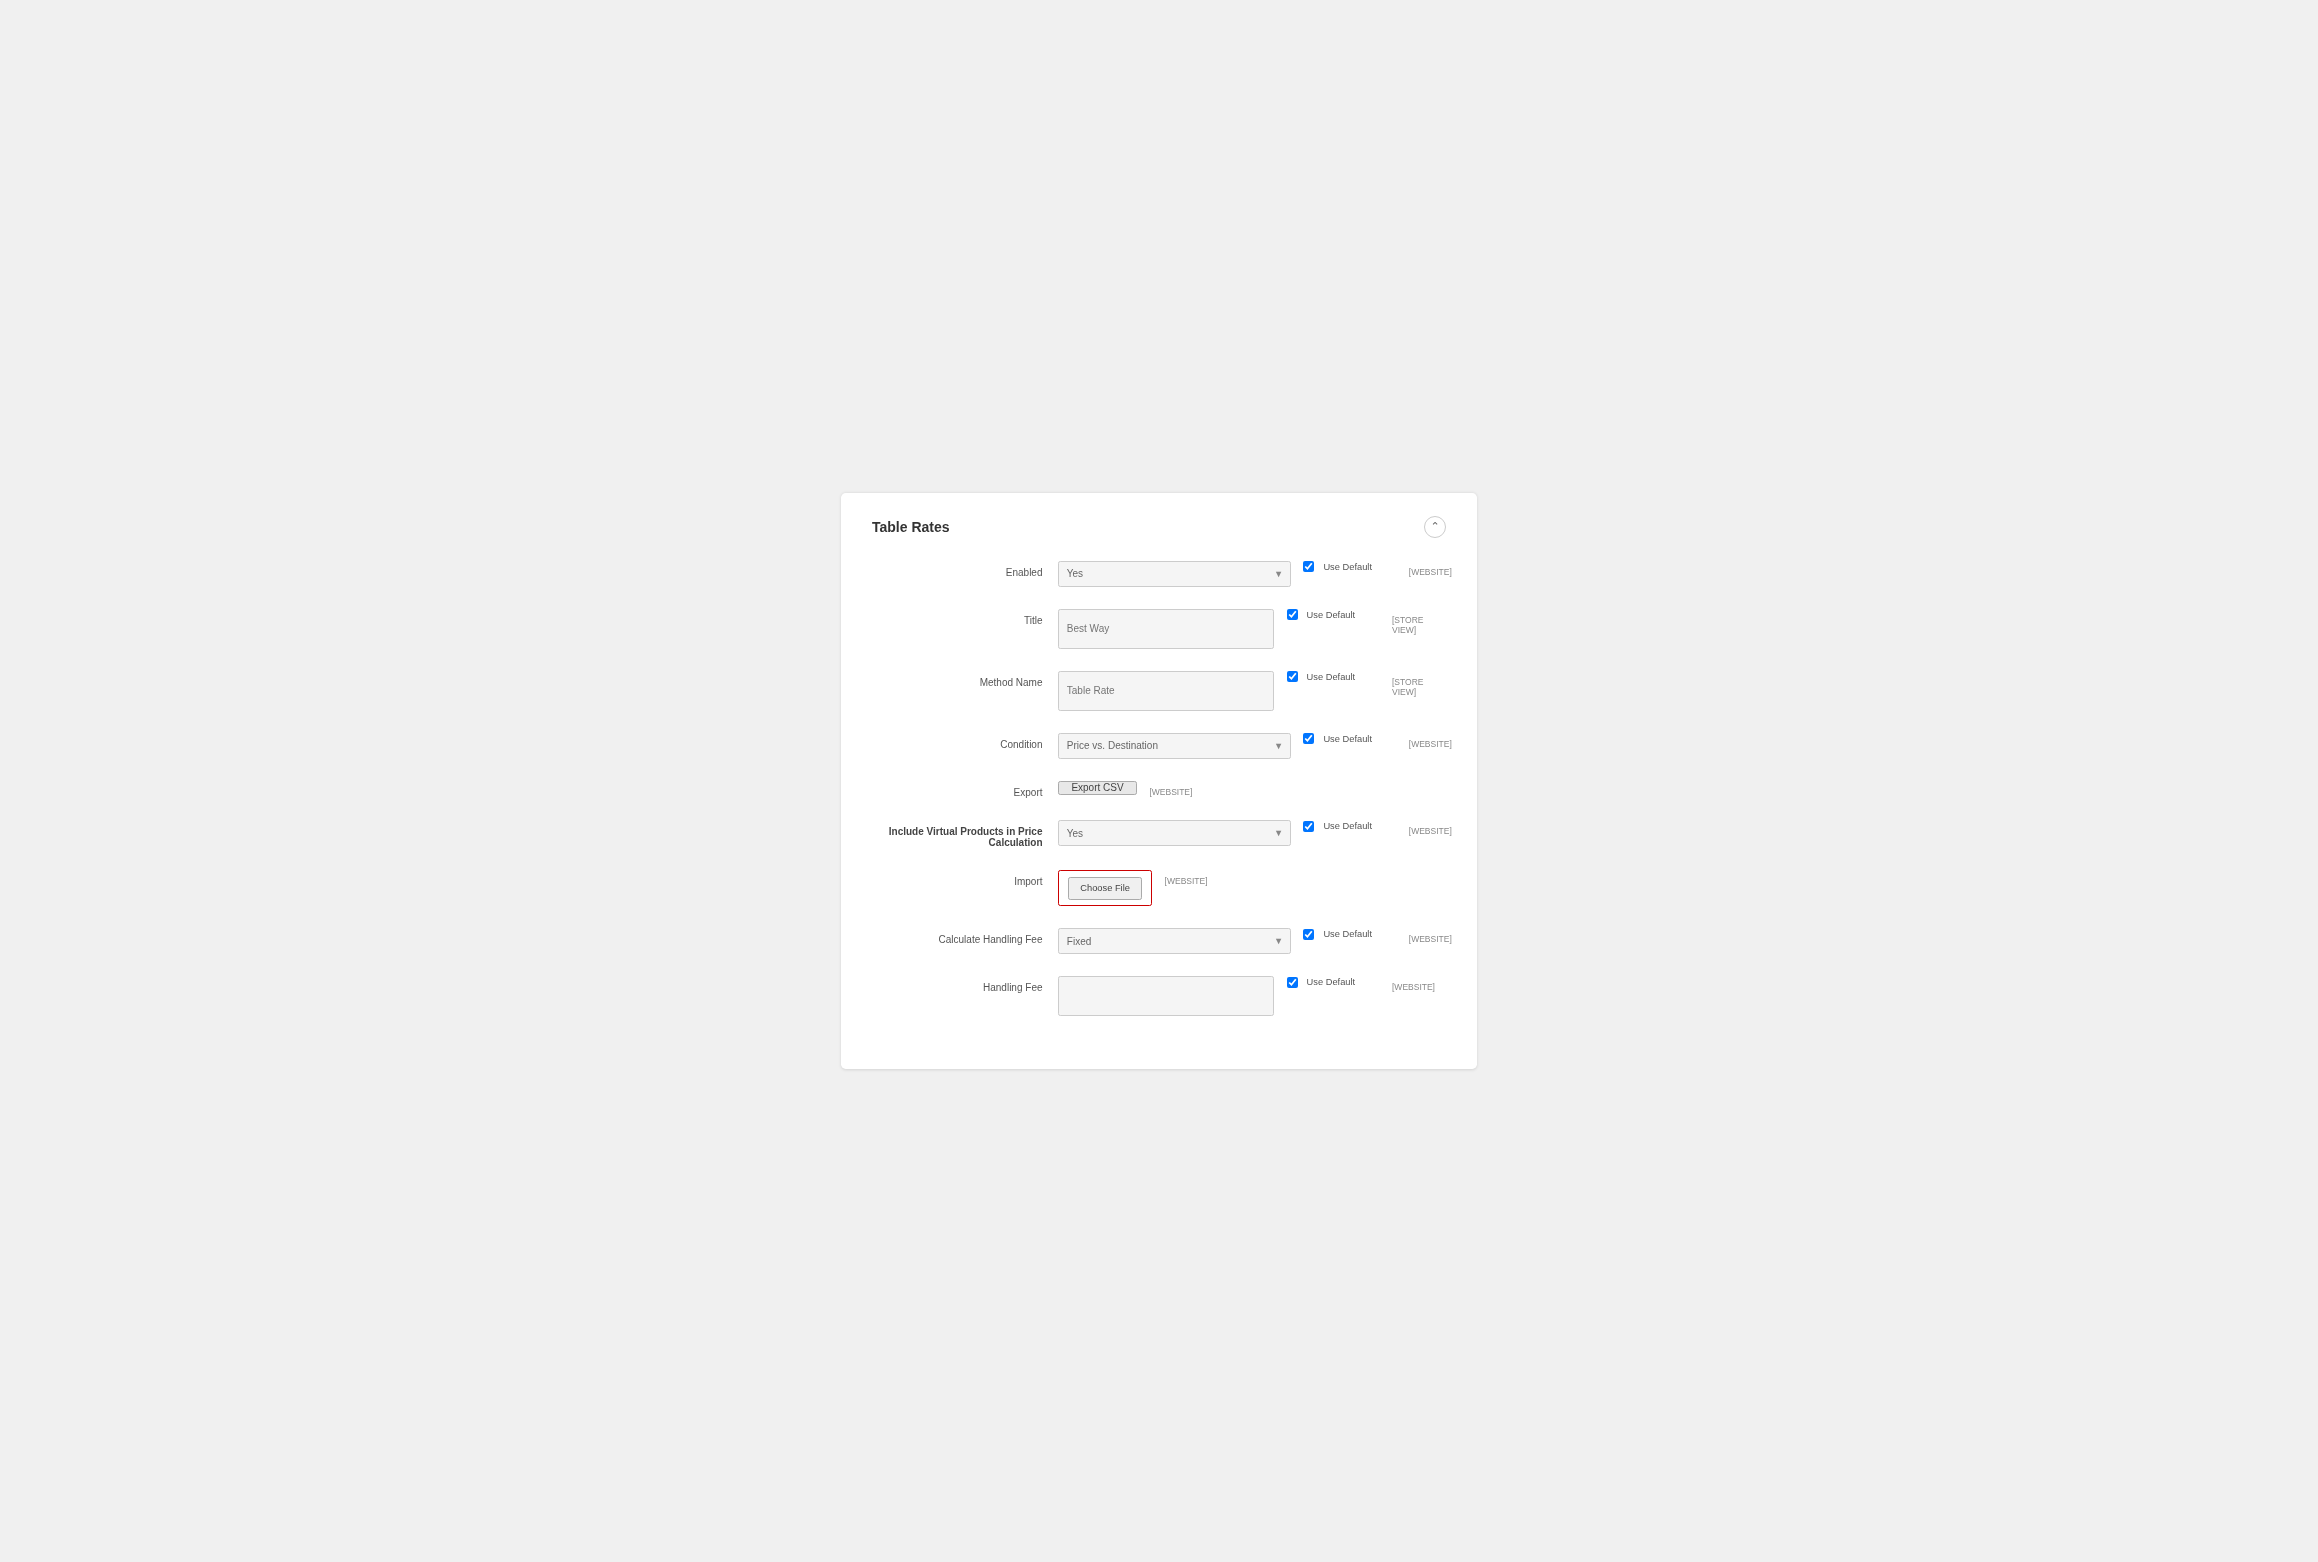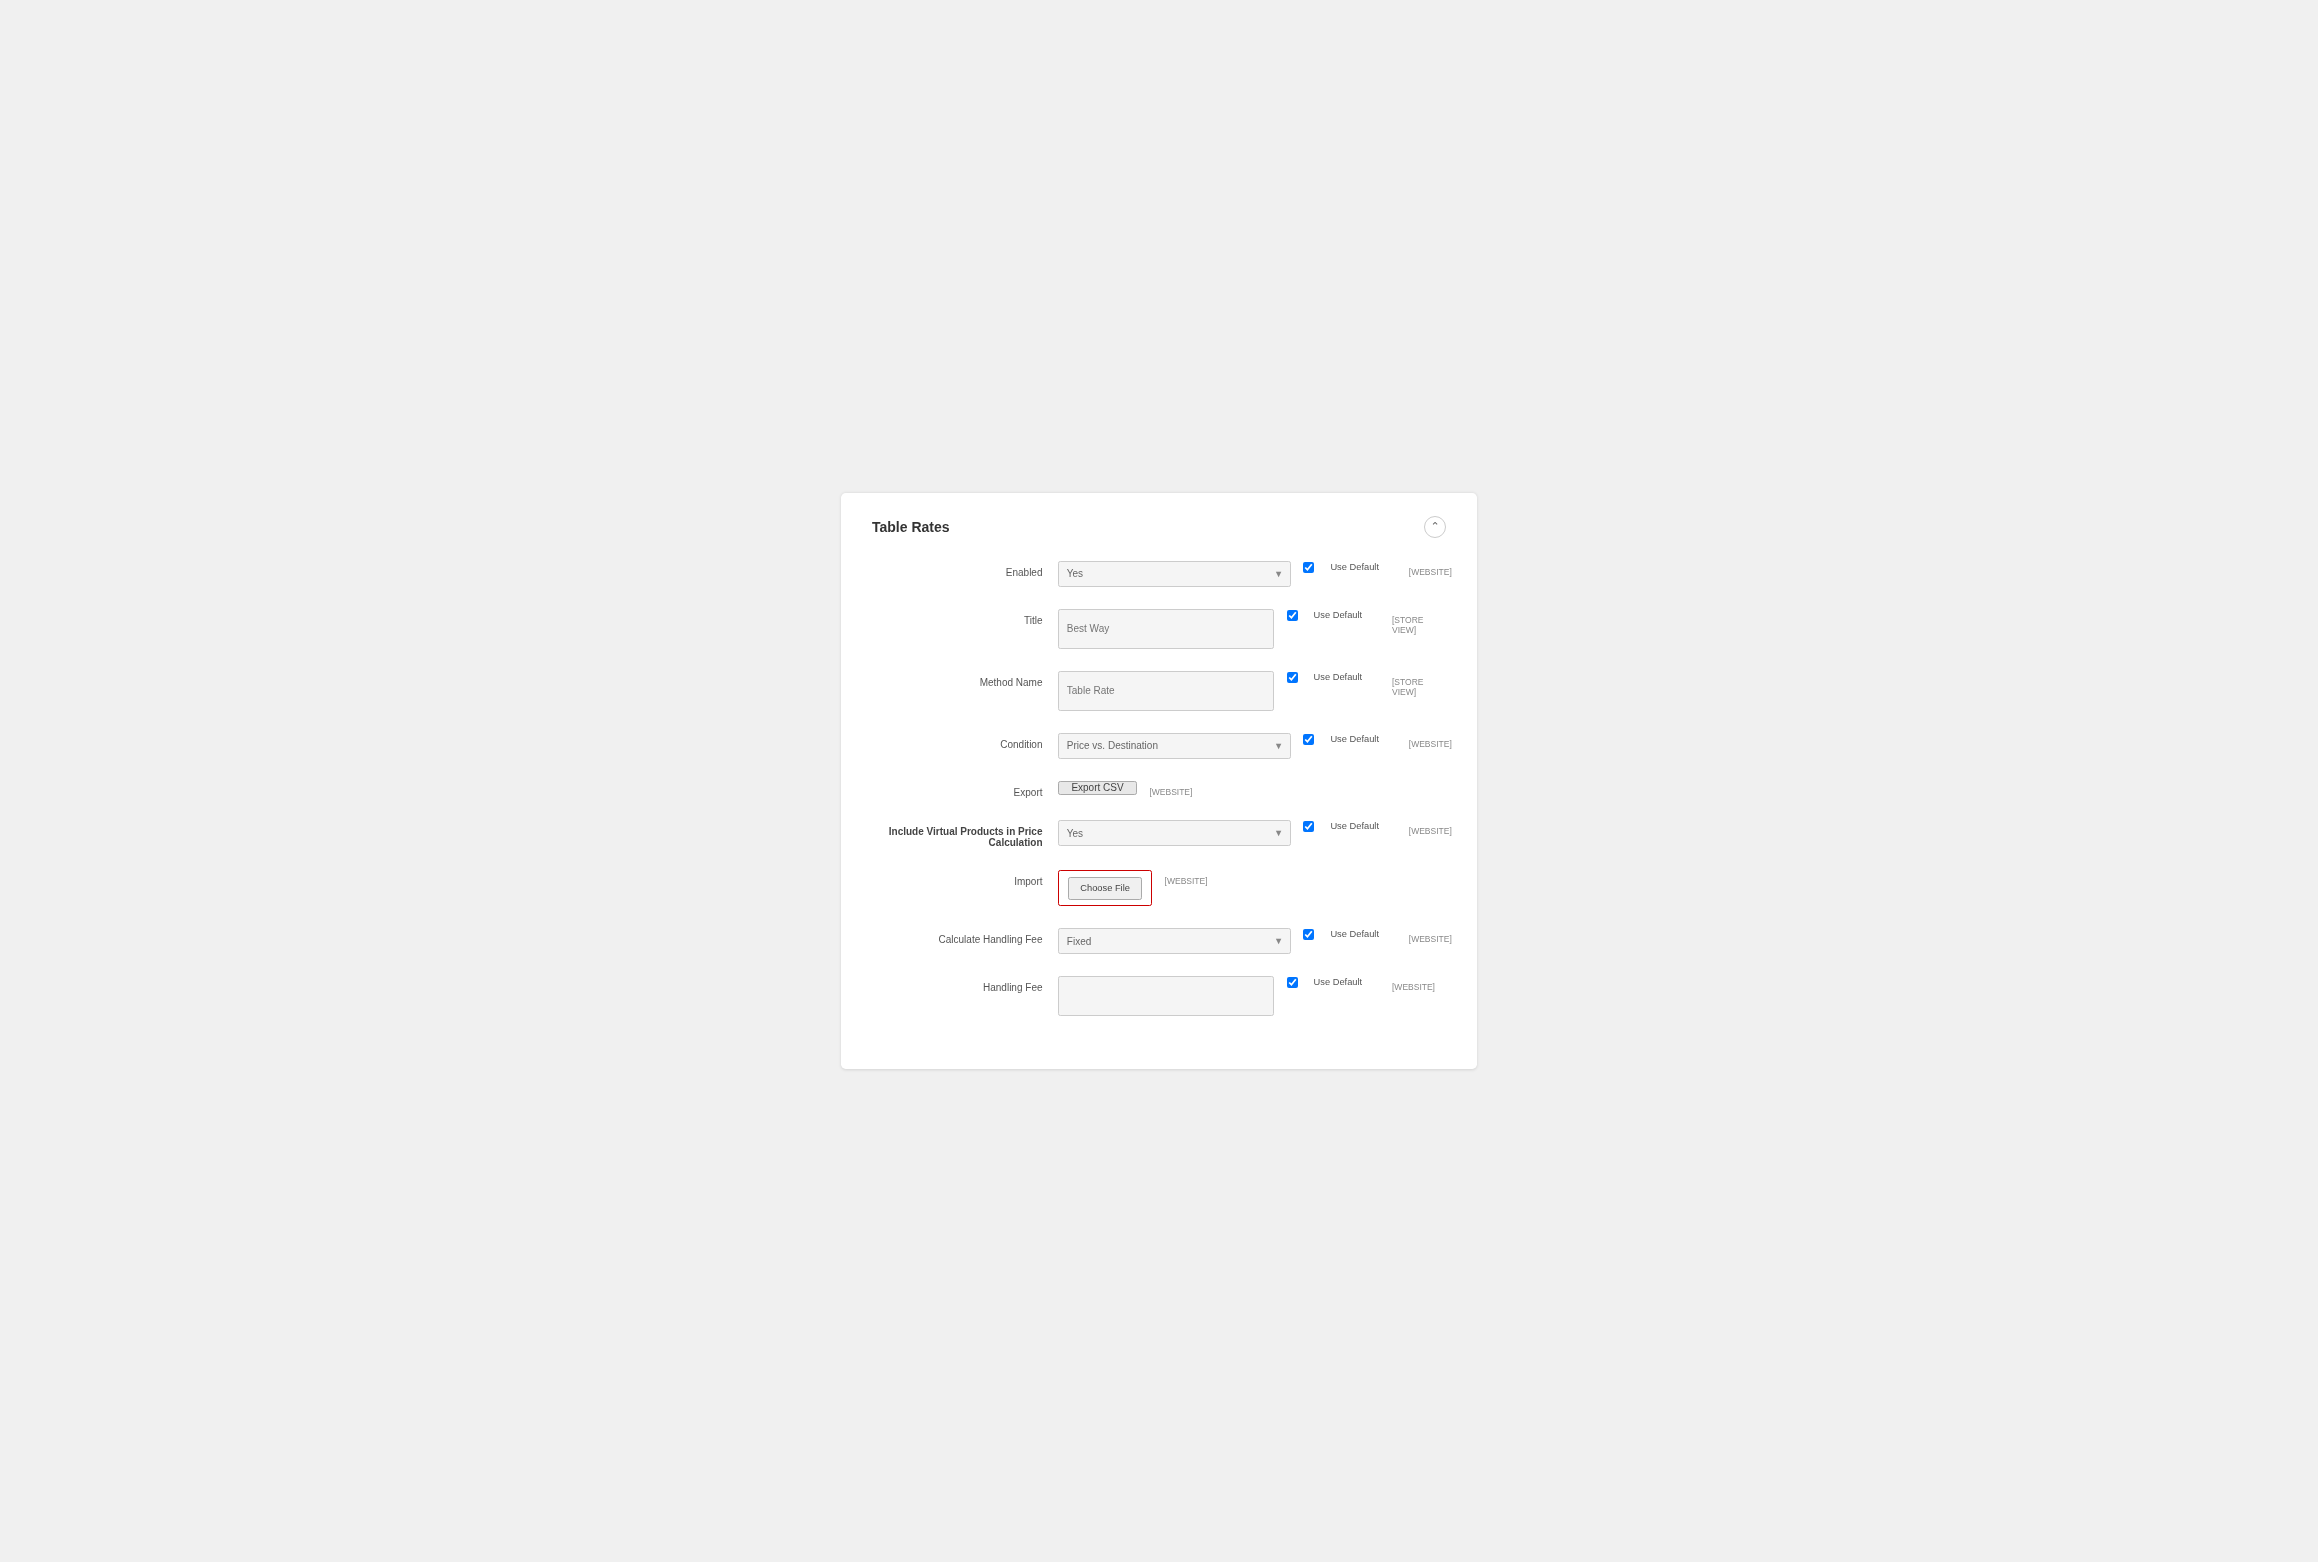--- a/index.html
+++ b/index.html
@@ -123,22 +123,22 @@
 
     .side-options {
       display: flex;
       flex-direction: column;
       margin-left: 12.4px;
       min-width: 93px;
     }
 
     .use-default-wrap {
       display: flex;
-      align-items: flex-end;
-      gap: 16px;
+      align-items: center;
+      gap: 9px;
     }
 
     .use-default-checkbox {
       width: 11px;
       height: 11px;
       cursor: pointer;
     }
 
     .use-default-label {
       font-size: 9.3px;

